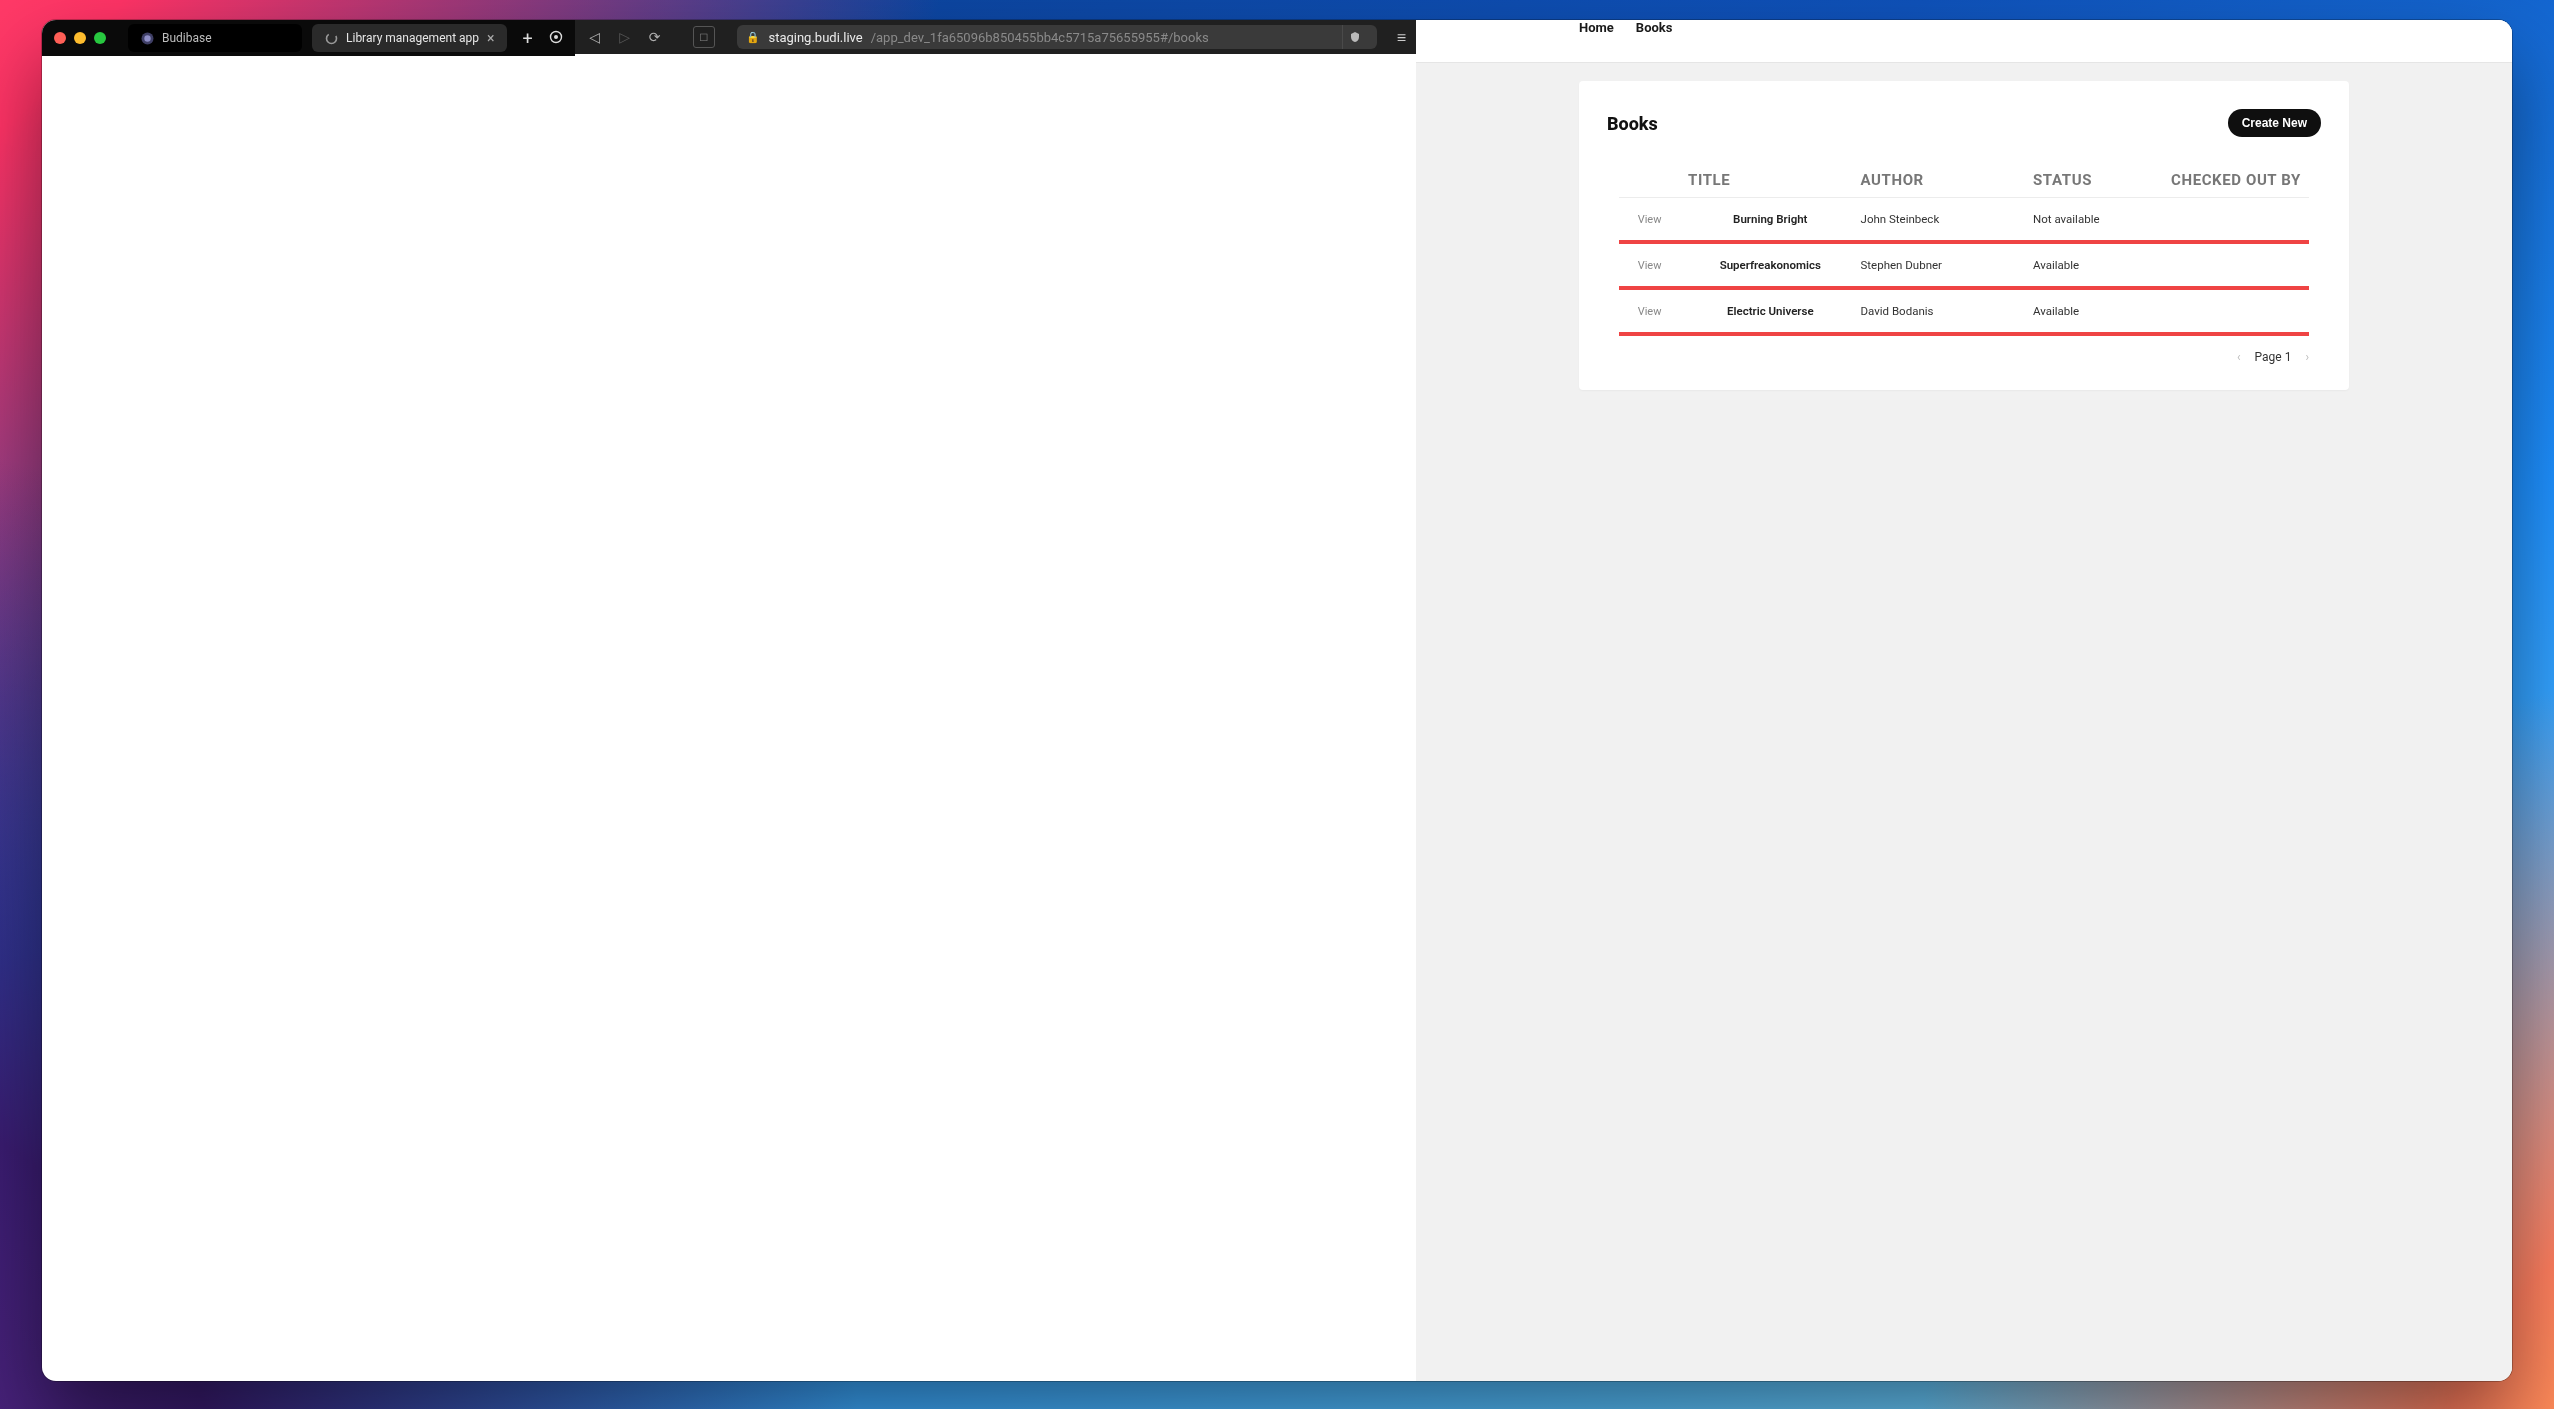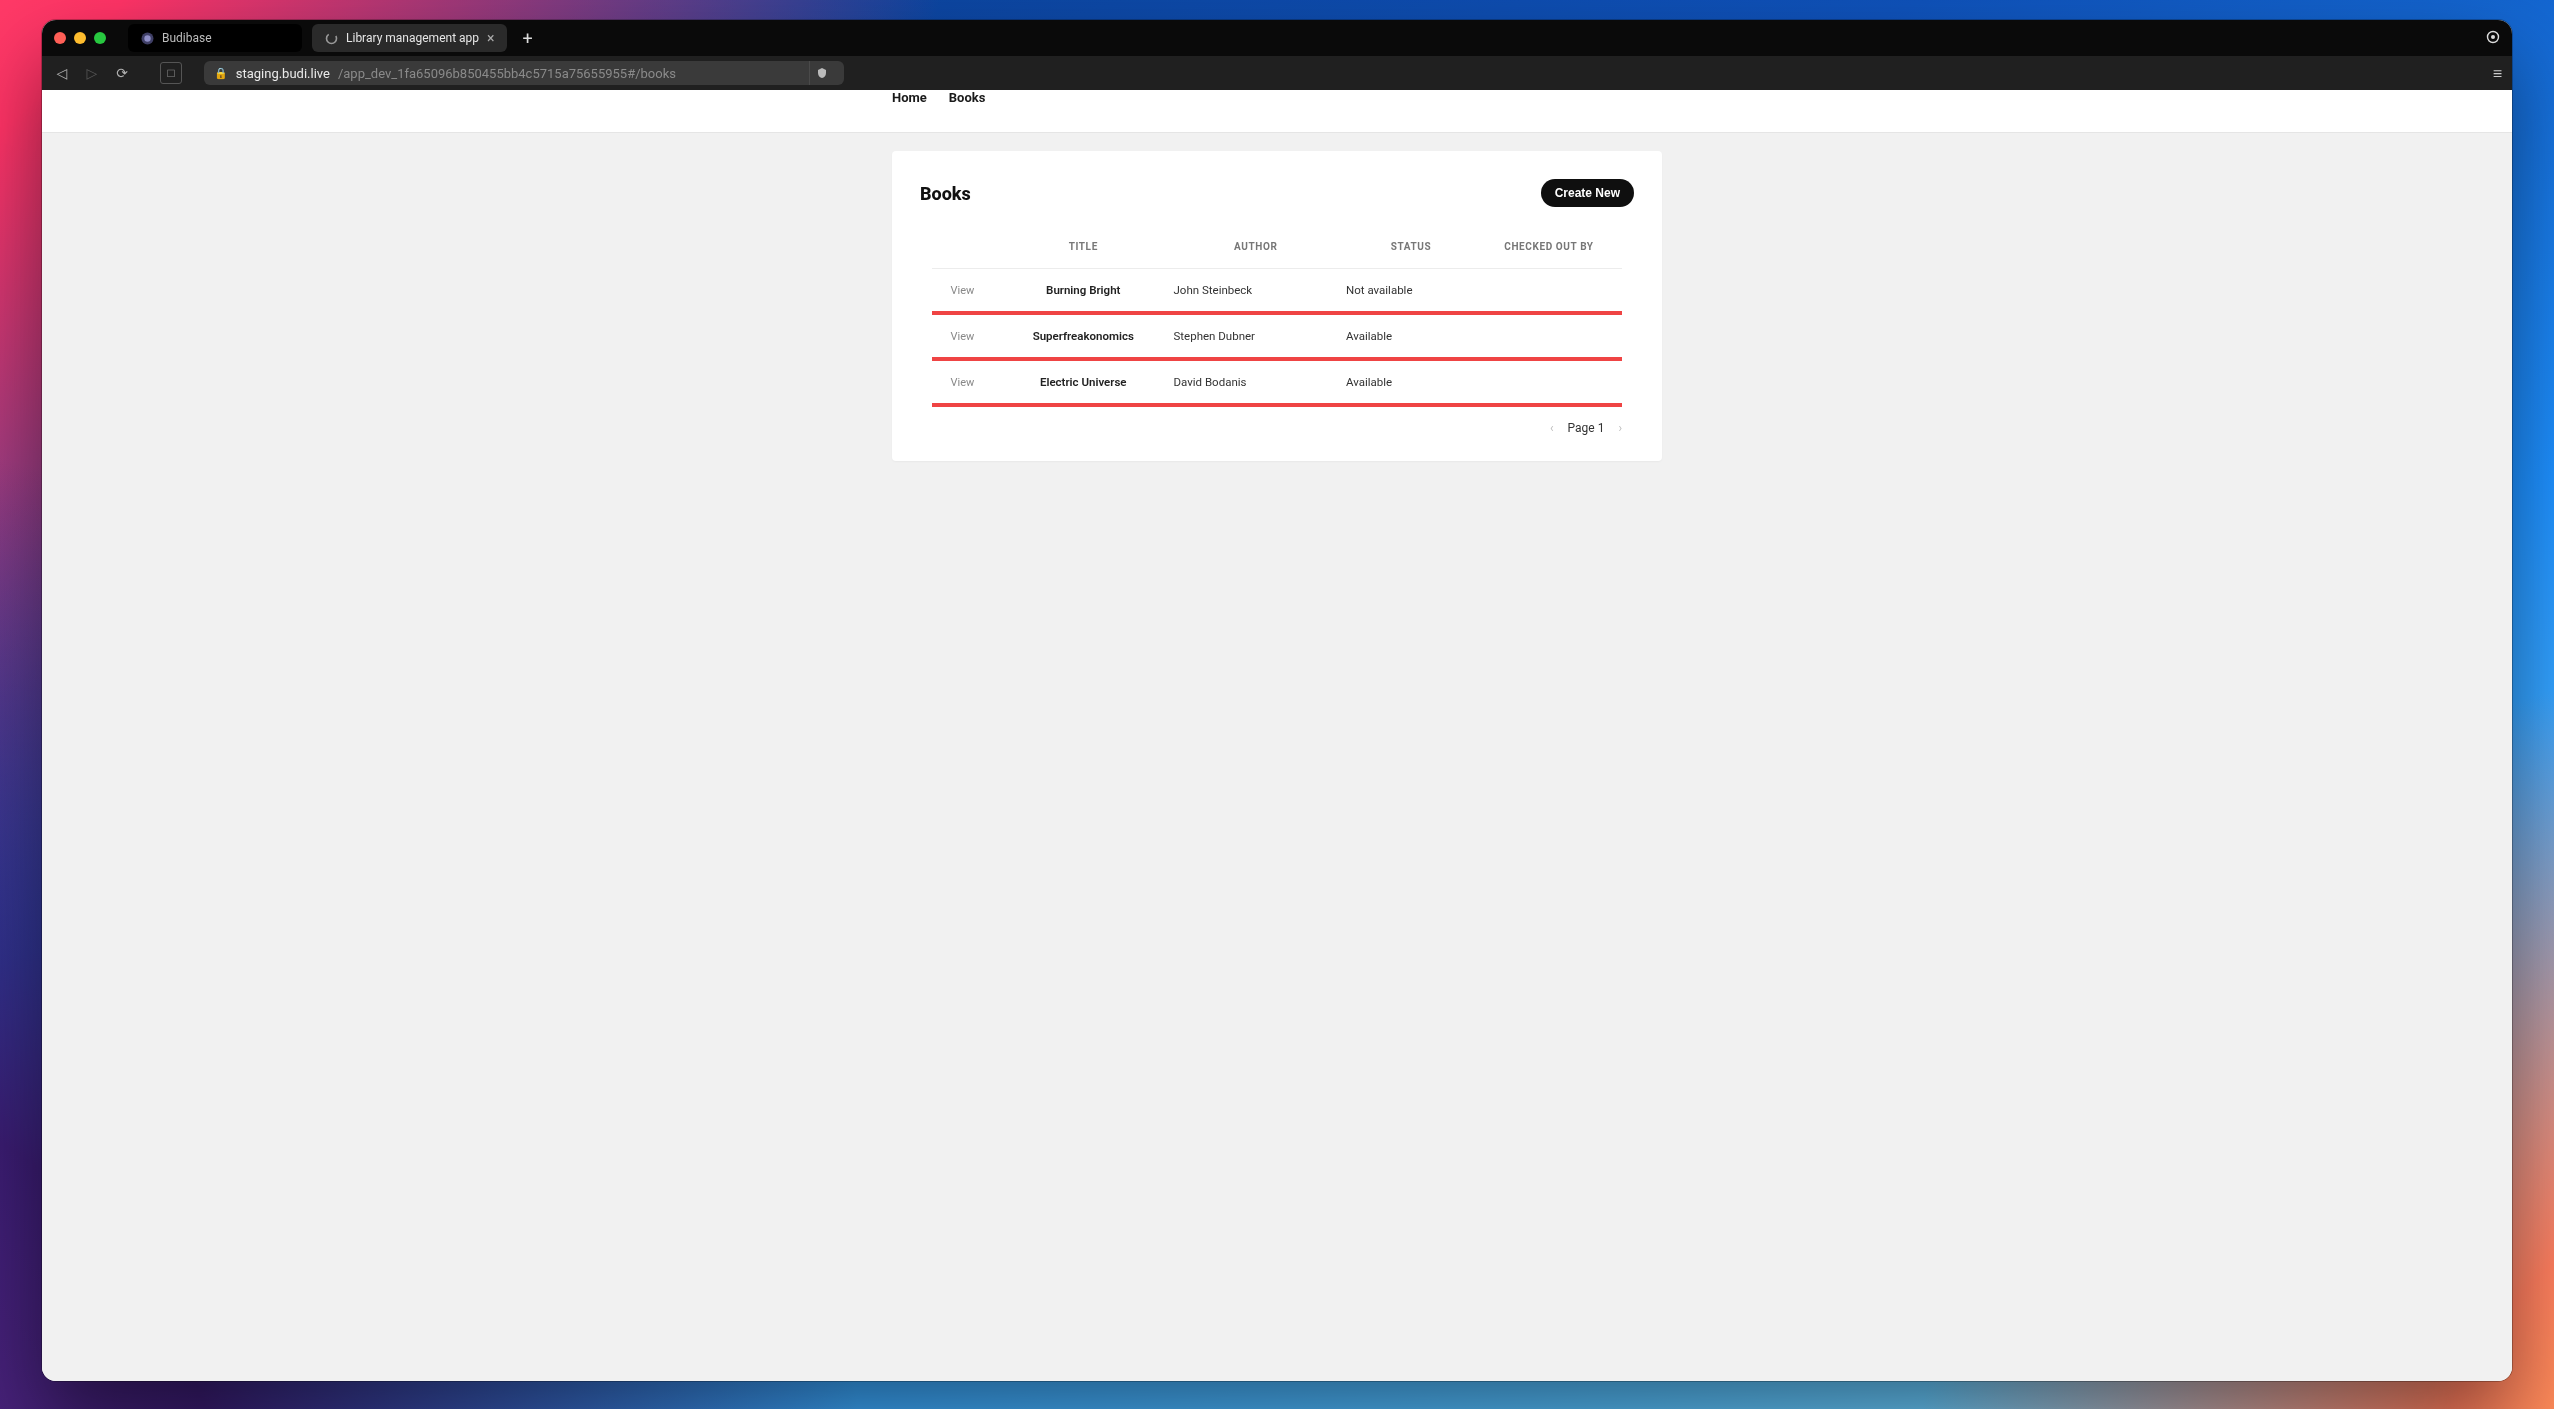--- a/index.html
+++ b/index.html
@@ -27,21 +27,21 @@
     position: absolute;
     top: 20px;
     left: 42px;
     right: 42px;
     bottom: 28px;
     background: #fff;
     border-radius: 14px;
     box-shadow: 0 40px 80px rgba(0,0,0,0.45), 0 0 0 1px rgba(0,0,0,0.25);
     overflow: hidden;
     display: flex;
-    flex-direction: column;
+    flex-direction: row;
   }
 
   
   .tabstrip {
     background: #0a0a0a;
     height: 36px;
     display: flex;
     align-items: center;
     padding: 0 12px;
     gap: 10px;
@@ -269,27 +269,27 @@
 
   
   table.data {
     width: 100%;
     border-collapse: collapse;
     font-size: 12px;
     margin: 0 12px;
     width: calc(100% - 24px);
   }
   table.data thead th {
-    text-align: center;
-    font-size: 10px;
+    text-align: left;
+    font-size: 15px;
     letter-spacing: 0.6px;
     font-weight: 700;
     color: #777;
     text-transform: uppercase;
-    padding: 8px 8px 16px 0;
+    padding: 8px 8px 8px 0;
     border-bottom: 1px solid #ececec;
   }
   table.data tbody td {
     padding: 14px 8px 14px 0;
     border-bottom: 4px solid #ef4444;
     color: #333;
     font-size: 11.5px;
     vertical-align: middle;
   }
   table.data tbody td.title-cell {

